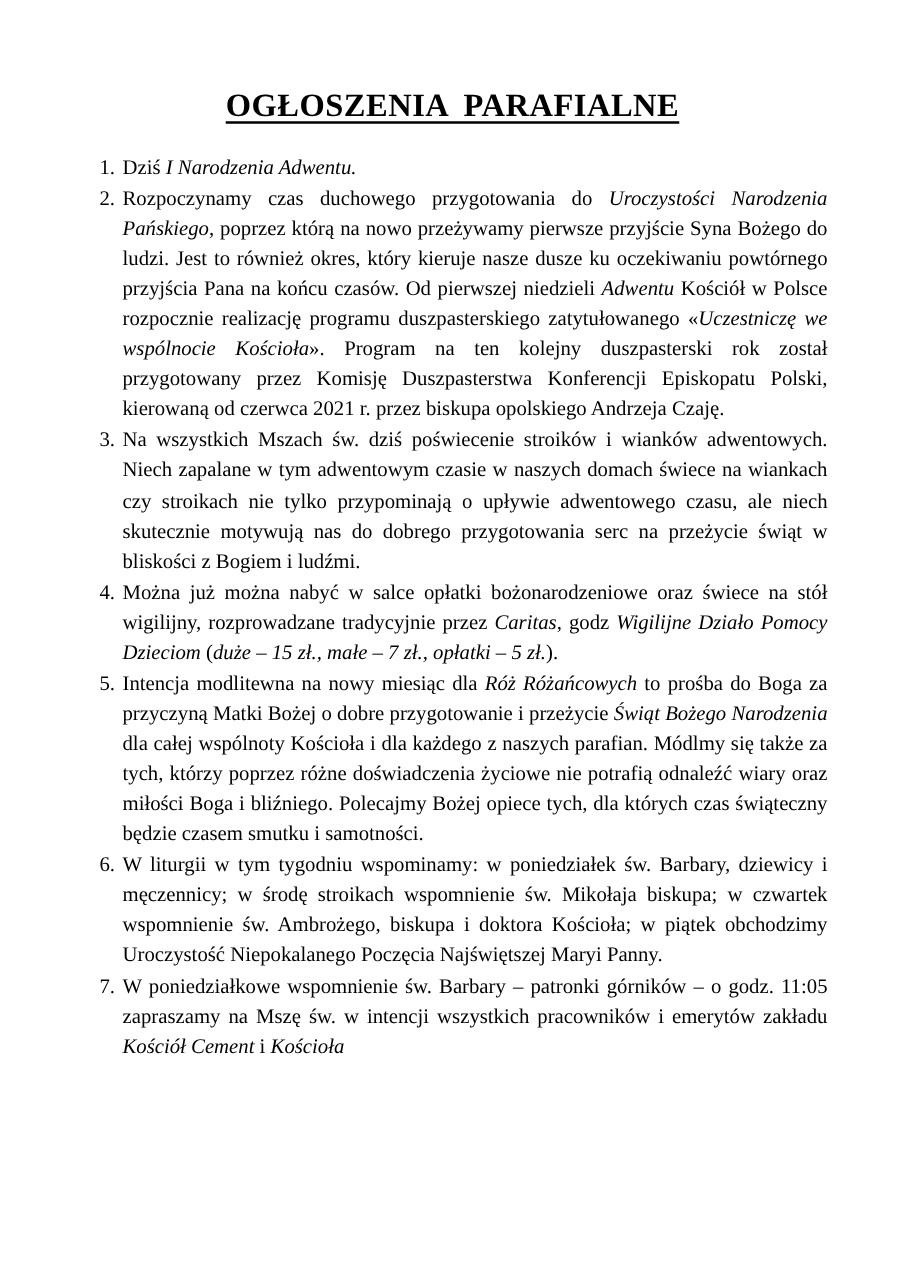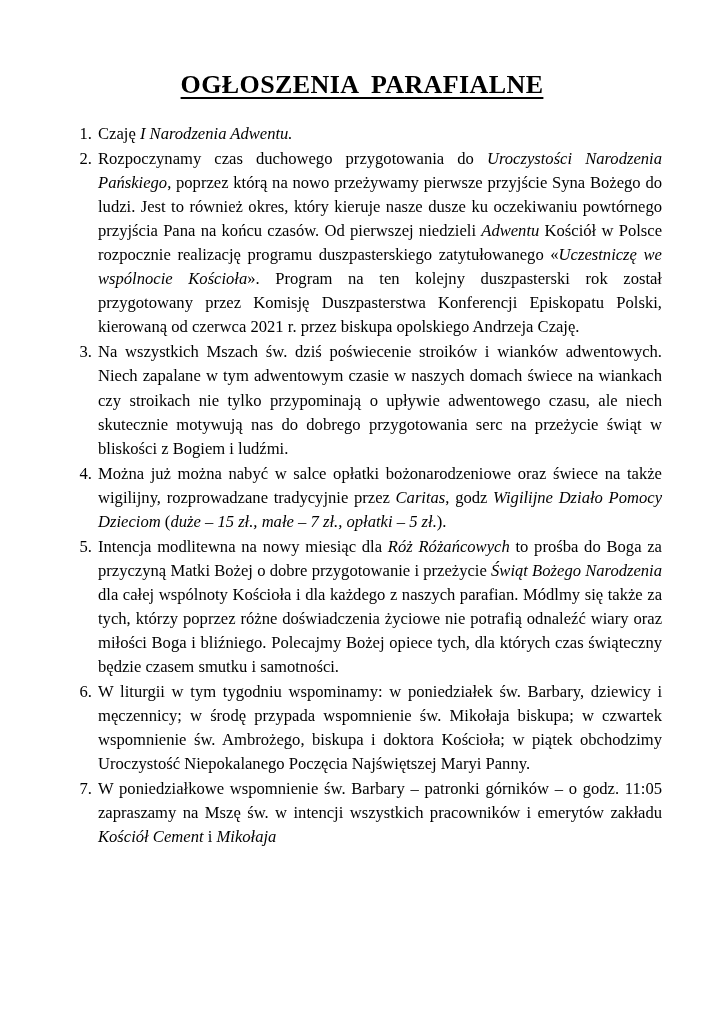--- a/index.html
+++ b/index.html
@@ -58,21 +58,21 @@
   }
   .it { font-style: italic; }
   .para-text { display: inline; }
 </style>
 </head>
 <body>
 
 <div class="page">
   <h1 class="doc-title">OGŁOSZENIA   PARAFIALNE</h1>
   <ol class="items" id="announcement-list">
-      <li><span class="para-text"><span>Czaję </span><span class="it">I Narodzenia Adwentu.</span></span></li>
+      <li><span class="para-text"><span>Dziś </span><span class="it">I Narodzenia Adwentu.</span></span></li>
       <li><span class="para-text"><span>Rozpoczynamy czas duchowego przygotowania do </span><span class="it">Uroczystości Narodzenia Pańskiego</span><span>, poprzez którą na nowo przeżywamy pierwsze przyjście Syna Bożego do ludzi. Jest to również okres, który kieruje nasze dusze ku oczekiwaniu powtórnego przyjścia Pana na końcu czasów. Od pierwszej niedzieli </span><span class="it">Adwentu</span><span> Kościół w Polsce rozpocznie realizację programu duszpasterskiego zatytułowanego «</span><span class="it">Uczestniczę we wspólnocie Kościoła</span><span>». Program na ten kolejny duszpasterski rok został przygotowany przez Komisję Duszpasterstwa Konferencji Episkopatu Polski, kierowaną od czerwca 2021 r. przez biskupa opolskiego Andrzeja Czaję.</span></span></li>
       <li><span class="para-text"><span>Na wszystkich Mszach św. dziś poświecenie stroików i wianków adwentowych. Niech zapalane w tym adwentowym czasie w naszych domach świece na wiankach czy stroikach nie tylko przypominają o upływie adwentowego czasu, ale niech skutecznie motywują nas do dobrego przygotowania serc na przeżycie świąt w bliskości z Bogiem i ludźmi.</span></span></li>
-      <li><span class="para-text"><span>Można już można nabyć w salce opłatki bożonarodzeniowe oraz świece na także wigilijny, rozprowadzane tradycyjnie przez </span><span class="it">Caritas</span><span>, godz </span><span class="it">Wigilijne Działo Pomocy Dzieciom</span><span> (</span><span class="it">duże – 15 zł., małe – 7 zł., opłatki – 5 zł.</span><span>).</span></span></li>
+      <li><span class="para-text"><span>Można już można nabyć w salce opłatki bożonarodzeniowe oraz świece na stół wigilijny, rozprowadzane tradycyjnie przez </span><span class="it">Caritas</span><span>, godz </span><span class="it">Wigilijne Działo Pomocy Dzieciom</span><span> (</span><span class="it">duże – 15 zł., małe – 7 zł., opłatki – 5 zł.</span><span>).</span></span></li>
       <li><span class="para-text"><span>Intencja modlitewna na nowy miesiąc dla </span><span class="it">Róż Różańcowych</span><span> to prośba do Boga za przyczyną Matki Bożej o dobre przygotowanie i przeżycie </span><span class="it">Świąt Bożego Narodzenia</span><span> dla całej wspólnoty Kościoła i dla każdego z naszych parafian. Módlmy się także za tych, którzy poprzez różne doświadczenia życiowe nie potrafią odnaleźć wiary oraz miłości Boga i bliźniego. Polecajmy Bożej opiece tych, dla których czas świąteczny będzie czasem smutku i samotności.</span></span></li>
-      <li><span class="para-text"><span>W liturgii w tym tygodniu wspominamy: w poniedziałek św. Barbary, dziewicy i męczennicy; w środę przypada wspomnienie św. Mikołaja biskupa; w czwartek wspomnienie św. Ambrożego, biskupa i doktora Kościoła; w piątek obchodzimy Uroczystość Niepokalanego Poczęcia Najświętszej Maryi Panny.</span></span></li>
-      <li><span class="para-text"><span>W poniedziałkowe wspomnienie św. Barbary – patronki górników – o godz. 11:05 zapraszamy na Mszę św. w intencji wszystkich pracowników i emerytów zakładu </span><span class="it">Kościół Cement</span><span> i </span><span class="it">Mikołaja</span></span></li>
+      <li><span class="para-text"><span>W liturgii w tym tygodniu wspominamy: w poniedziałek św. Barbary, dziewicy i męczennicy; w środę stroikach wspomnienie św. Mikołaja biskupa; w czwartek wspomnienie św. Ambrożego, biskupa i doktora Kościoła; w piątek obchodzimy Uroczystość Niepokalanego Poczęcia Najświętszej Maryi Panny.</span></span></li>
+      <li><span class="para-text"><span>W poniedziałkowe wspomnienie św. Barbary – patronki górników – o godz. 11:05 zapraszamy na Mszę św. w intencji wszystkich pracowników i emerytów zakładu </span><span class="it">Kościół Cement</span><span> i </span><span class="it">Kościoła</span></span></li>
     </ol>
 </div>
 
 </body></html>

